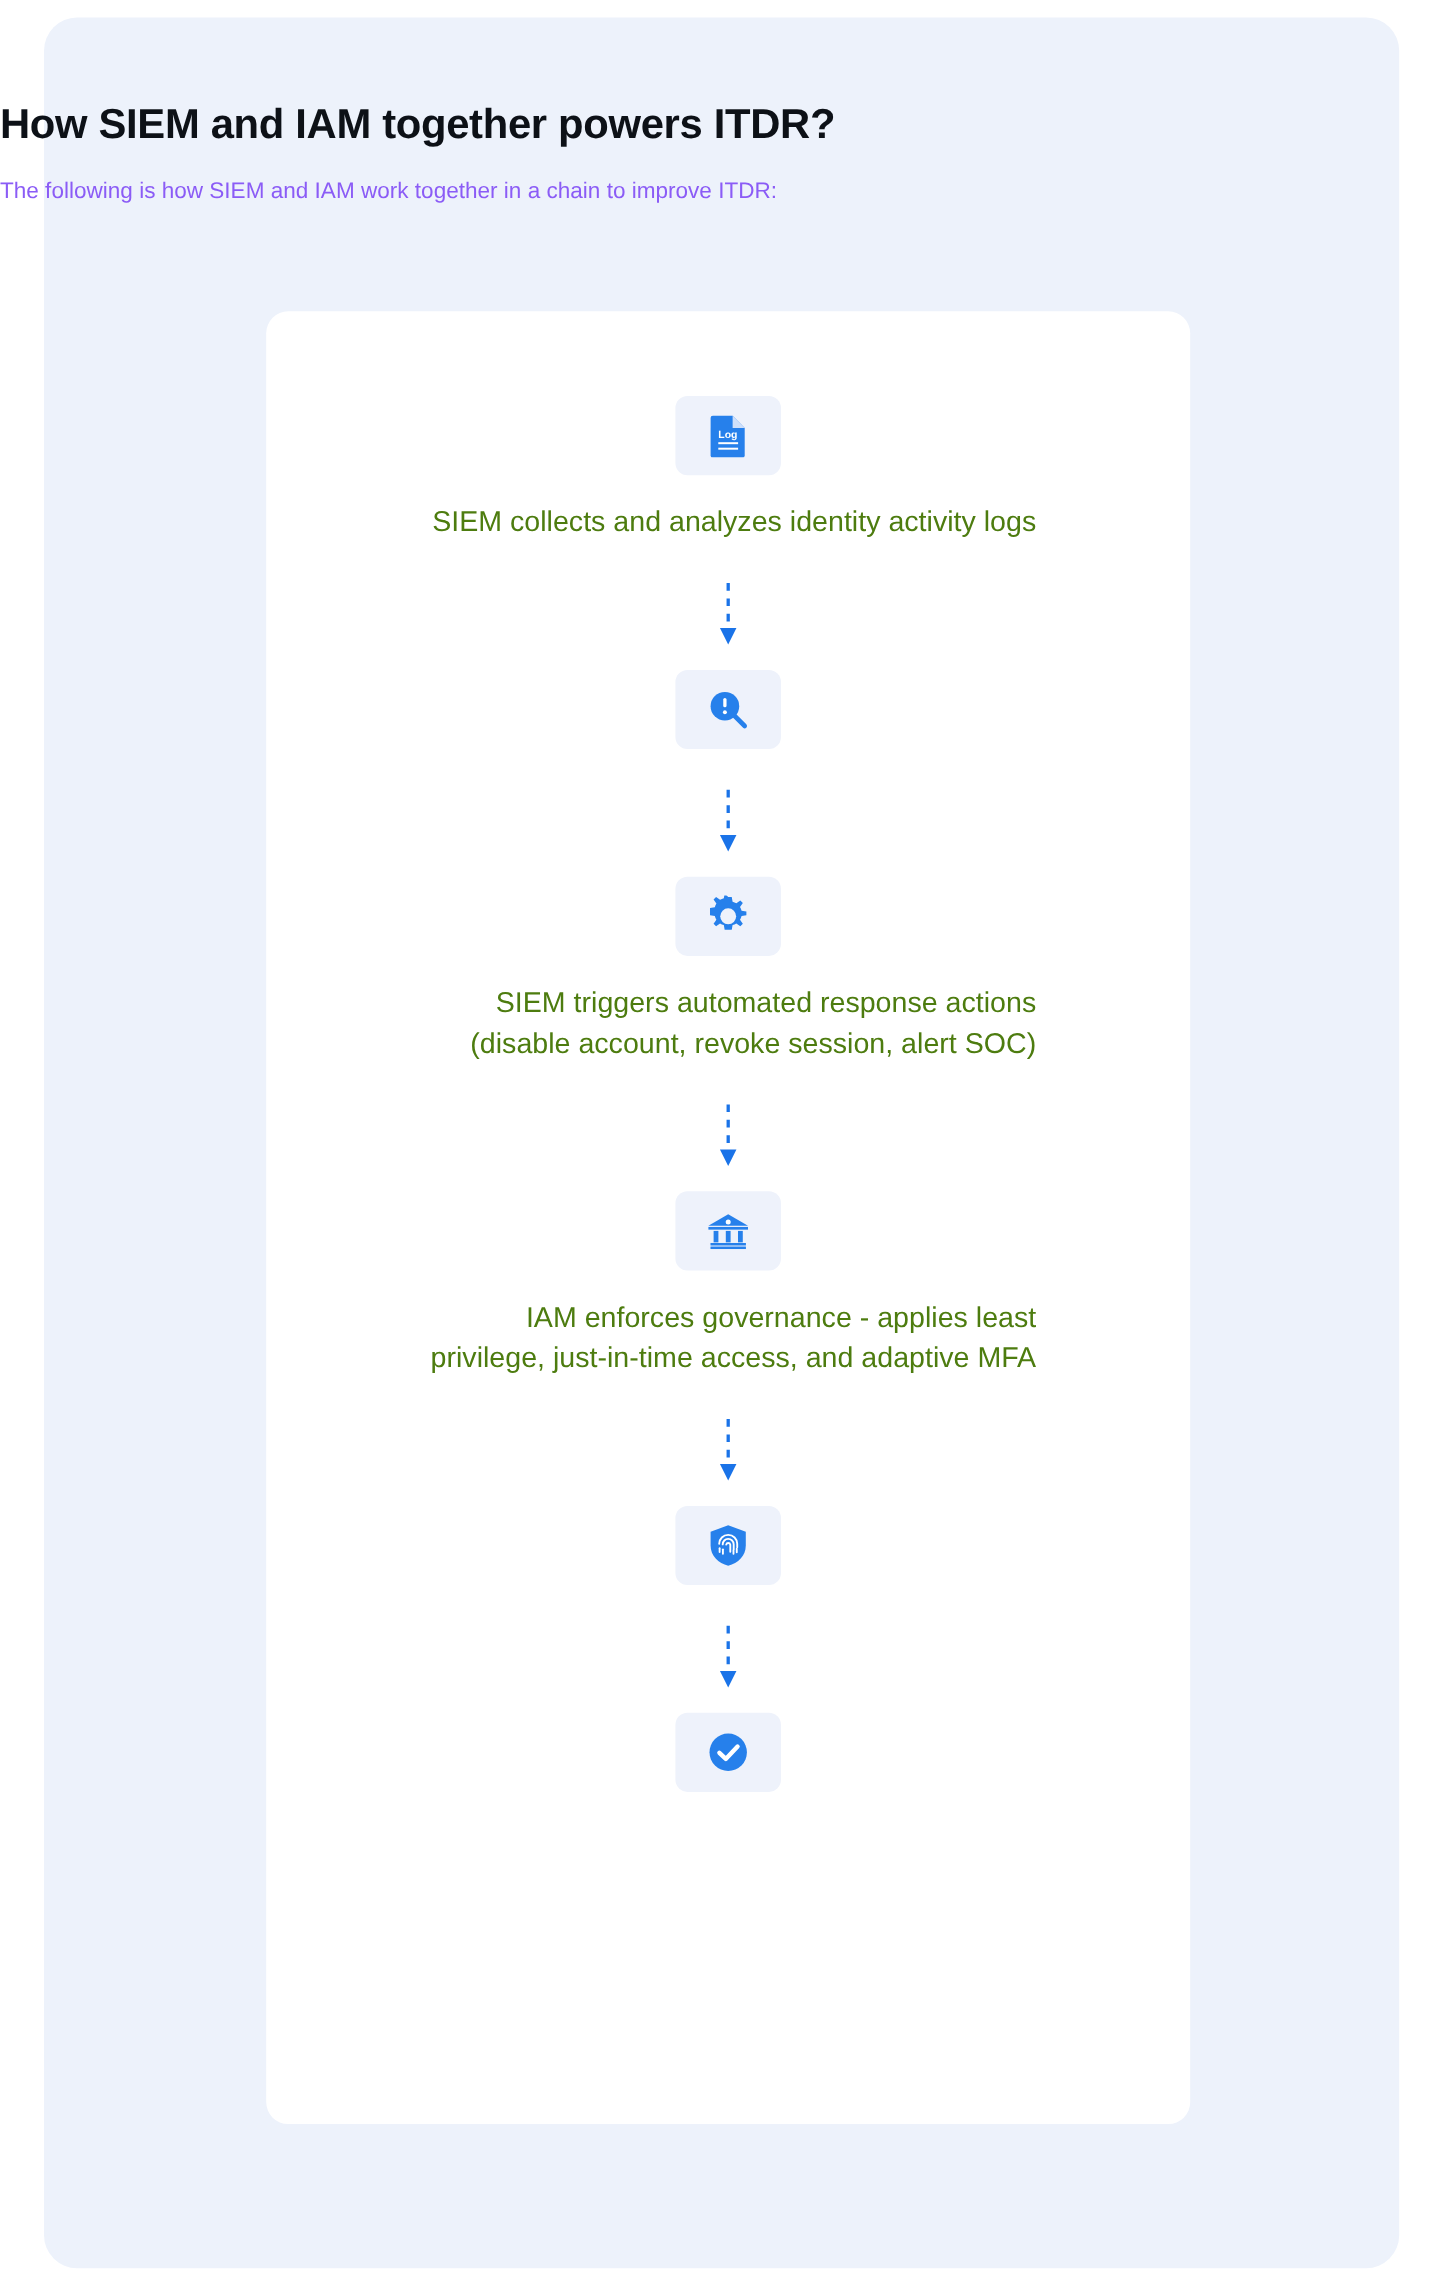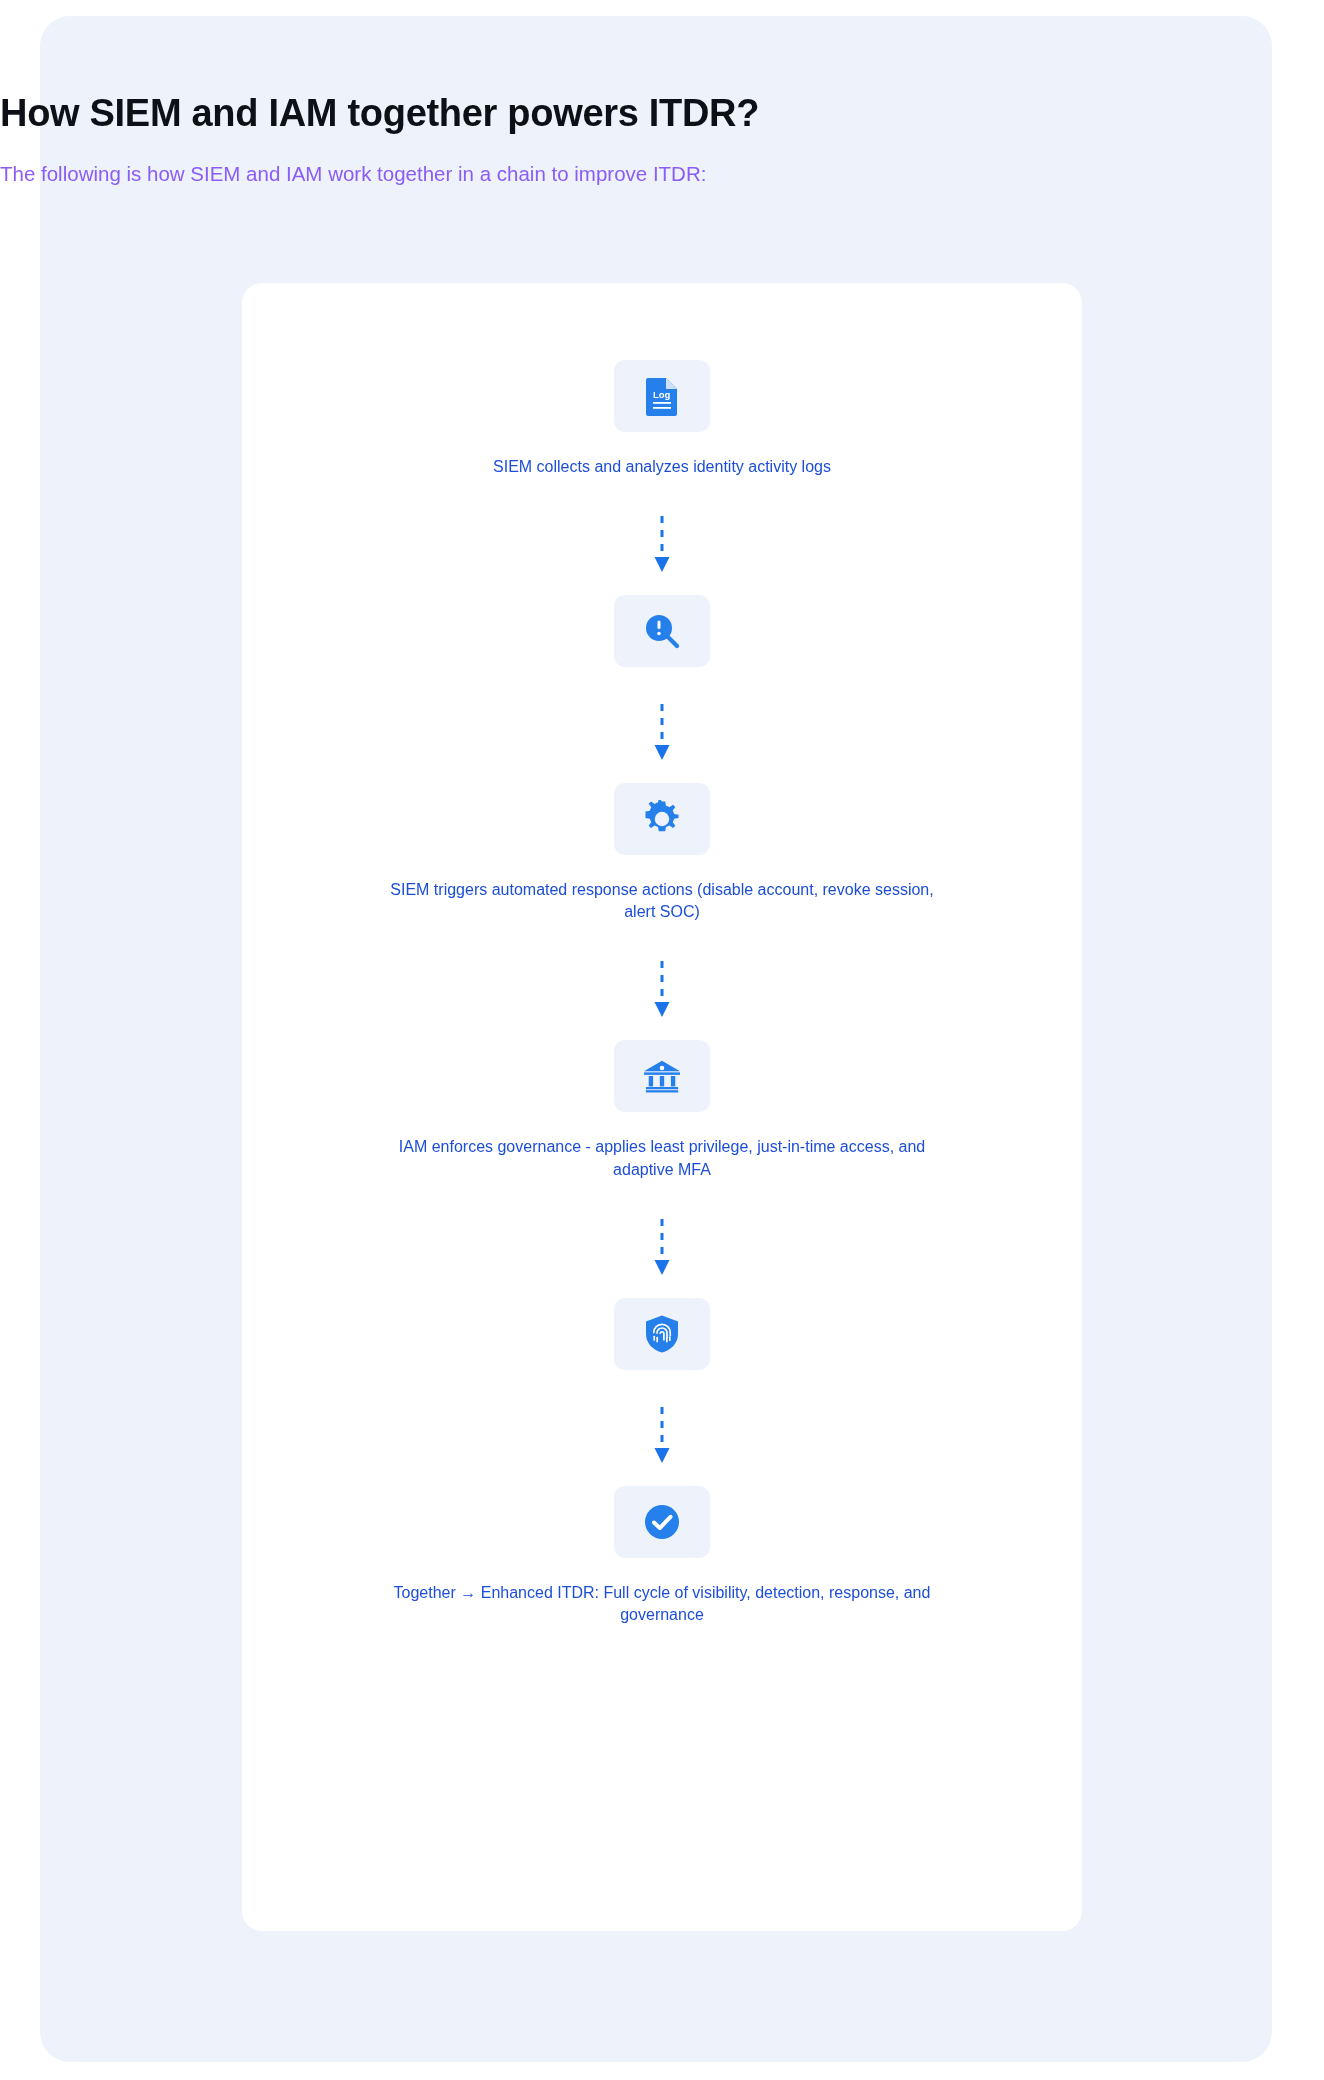--- a/index.html
+++ b/index.html
@@ -92,24 +92,24 @@
     display: flex;
     align-items: center;
     justify-content: center;
   }
 
   .icon-tile svg { display: block; }
 
   .step-label {
     margin-top: 24px;
     width: 560px;
-    text-align: center;
-    font-size: 16px;
+    text-align: right;
+    font-size: 26px;
     font-weight: 400;
-    color: #1d4ed8;
+    color: #4d7c0f;
     line-height: 1.42;
   }
 
   
   .connector {
     width: 40px;
     height: 80px;
     margin-top: 26px;
     margin-bottom: 10px;
     display: flex;
@@ -258,19 +258,18 @@
 
       <div class="step">
         <div class="icon-tile">
           <span>
             <svg width="38" height="38" viewBox="0 0 38 38">
               <circle cx="19" cy="19" r="17" fill="#2680eb"></circle>
               <path d="M11 19.5 L16.8 25 L27.5 13.8" stroke="#ffffff" stroke-width="4" fill="none" stroke-linecap="round" stroke-linejoin="round"></path>
             </svg>
           </span>
         </div>
-        <div class="step-label">Together → Enhanced ITDR: Full cycle of visibility, detection, response, and governance</div>
       </div>
 
     </div>
   </div>
 
 </div>
 
 </body></html>

